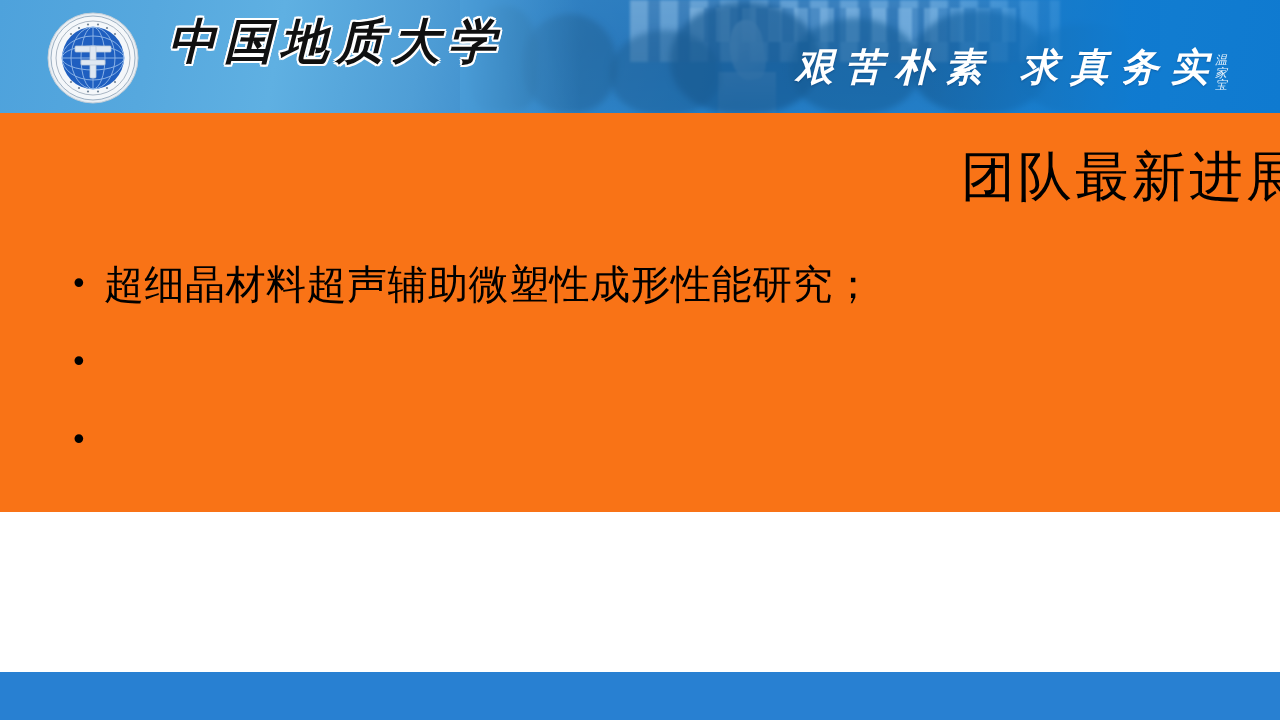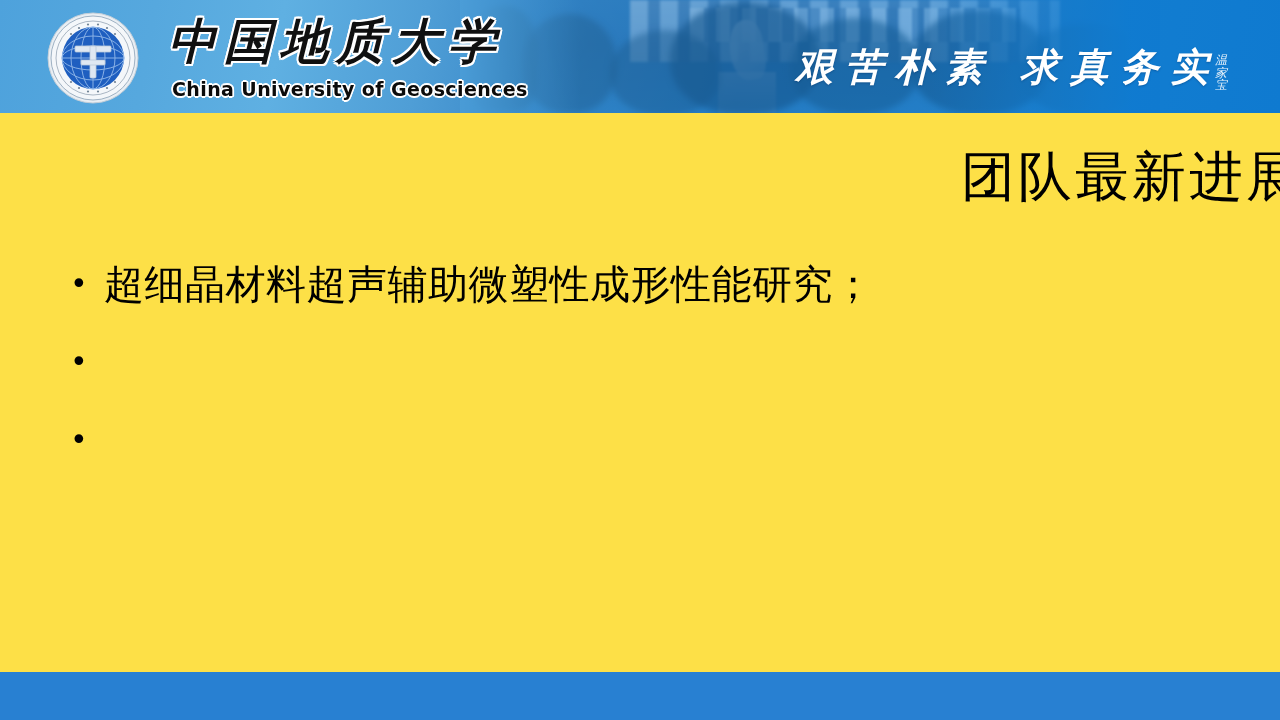--- a/index.html
+++ b/index.html
@@ -10,22 +10,22 @@
   body {
     width: 1280px;
     height: 720px;
     overflow: hidden;
     font-family: "Liberation Sans", "DejaVu Sans", sans-serif;
   }
 
   .slide {
     position: relative;
     width: 1280px;
-    height: 720px;
-    background: #fde047;
+    height: 512px;
+    background: #f97316;
   }
 
   
   .banner {
     position: absolute;
     left: 0;
     top: 0;
     width: 1280px;
     height: 113px;
     overflow: hidden;
@@ -317,21 +317,20 @@
           <circle cx="41" cy="79.5" r="1.1"></circle>
             <circle cx="51" cy="79.5" r="1.1"></circle>
           <circle cx="60" cy="76" r="1.1"></circle>
             <circle cx="68" cy="70" r="1.1"></circle>
         </g>
       </svg>
     </div>
 
     <div class="uni-cn">中国地质大学</div>
 
-    <div class="uni-en">China University of Geosciences</div>
 
     <div class="motto">艰苦朴素  求真务实</div>
 
     <div class="motto-sign">温家宝</div>
   </div>
 
   <div class="title">团队最新进展</div>
 
   <div class="bullets">
 

